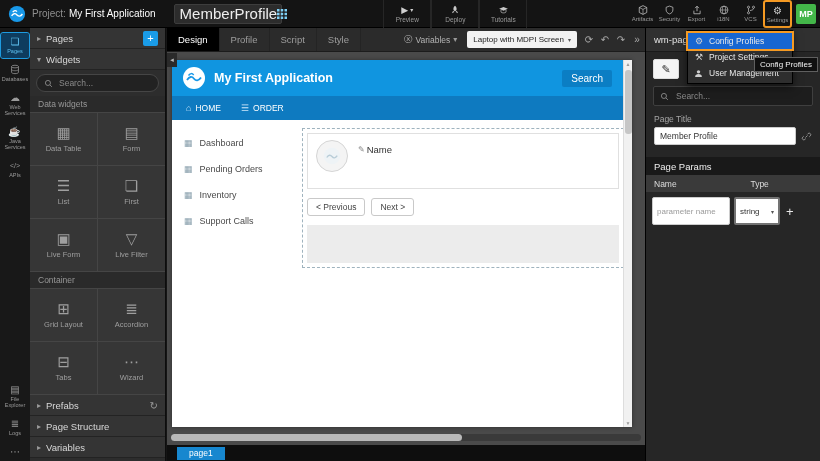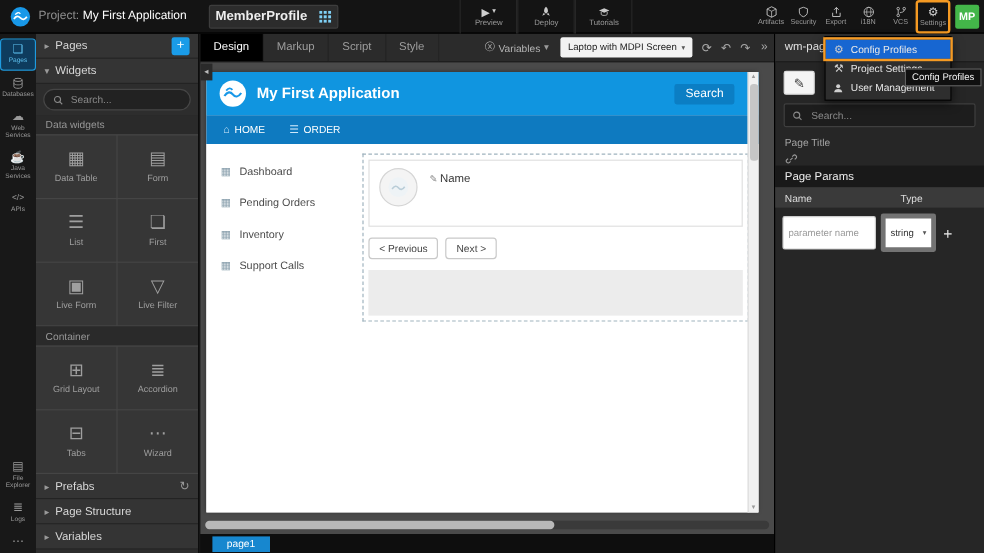--- a/index.html
+++ b/index.html
@@ -6,21 +6,21 @@
   *{box-sizing:border-box;font-family:"Liberation Sans",sans-serif;}
   .frame{position:relative;width:820px;height:461px;background:#151515;overflow:hidden;font-family:"Liberation Sans",sans-serif;}
 
   
   .topbar{position:absolute;left:0;top:0;right:0;height:28px;background:#141414;border-bottom:1px solid #000;display:flex;align-items:center;z-index:30;}
   .tb-left{display:flex;align-items:center;gap:6px;padding:0 8px;min-width:150px;}
   .proj{font-size:10px;white-space:nowrap;}
   .proj-label{color:#8f8f8f;}
   .proj-name{color:#fff;margin-left:3px;}
   .page-selector{display:flex;align-items:center;justify-content:space-between;width:108px;height:20px;background:#2c2c2c;border:1px solid #3d3d3d;border-radius:2px;padding:0 5px;margin-left:10px;cursor:pointer;}
-  .page-selector span.val{color:#eee;font-size:11px;font-weight:bold;}
+  .page-selector span.val{color:#eee;font-size:15px;}
   .sp{flex:1;}
   .tb-actions{display:flex;align-items:stretch;height:28px;}
   .tb-act{display:flex;flex-direction:column;align-items:center;justify-content:center;min-width:48px;border-left:1px solid #262626;border-right:1px solid #262626;color:#c9c9c9;cursor:pointer;}
   .tb-act .aicon{font-size:9px;line-height:10px;color:#cfcfcf;display:flex;align-items:center;gap:2px;}
   .tb-act .alabel{font-size:6.5px;color:#9a9a9a;margin-top:1px;}
   .tb-tools{display:flex;align-items:center;height:28px;margin-right:4px;}
   .tool{display:flex;flex-direction:column;align-items:center;justify-content:center;width:27px;height:26px;cursor:pointer;}
   .tool .ticon{font-size:10px;line-height:11px;color:#cfcfcf;}
   .tool .tlabel{font-size:6px;color:#9a9a9a;margin-top:1px;white-space:nowrap;}
   .tool.settings{outline:2px solid #f59a23;outline-offset:-1px;border-radius:2px;}
@@ -94,28 +94,28 @@
   .right-panel{position:absolute;right:0;top:28px;width:175px;bottom:0;background:#262626;border-left:1px solid #000;z-index:10;}
   .rp-breadcrumb{height:24px;background:#303030;border-bottom:1px solid #1a1a1a;display:flex;align-items:center;padding:0 8px;color:#e2e2e2;font-size:9.5px;}
   .edit-btn{margin:7px 0 0 7px;width:26px;height:20px;background:#f5f5f5;border:1px solid #ddd;border-radius:2px;display:flex;align-items:center;justify-content:center;cursor:pointer;}
   .edit-btn .pencil{font-size:11px;color:#333;}
   .rp-search{margin:7px;height:20px;background:#1d1d1d;border:1px solid #3f3f3f;border-radius:2px;display:flex;align-items:center;gap:5px;padding:0 6px;}
   .rp-search input{flex:1;background:transparent;border:none;outline:none;color:#ccc;font-size:8.5px;width:60px;}
   .rp-search input::placeholder{color:#8a8a8a;}
   .rp-label{margin:8px 8px 3px;color:#a5a5a5;font-size:8.5px;}
   .rp-title-row{margin:0 8px;display:flex;align-items:center;gap:5px;}
   .rp-input{flex:1;height:18px;border:1px solid #ccc;border-radius:2px;font-size:8.5px;color:#333;padding:0 5px;min-width:0;}
-  .rp-section{margin-top:0;height:18px;background:#191919;color:#eee;font-size:9.5px;display:flex;align-items:center;padding:0 8px;}
+  .rp-section{margin-top:12px;height:18px;background:#191919;color:#eee;font-size:9.5px;display:flex;align-items:center;padding:0 8px;}
   .rp-thead{display:flex;align-items:center;height:17px;background:#3a3a3a;color:#ddd;font-size:8.5px;padding:0 8px;gap:4px;}
   .rp-thead .c1{flex:1.5;}
   .rp-thead .c2{flex:1;}
   .rp-trow{display:flex;align-items:center;gap:4px;padding:5px 6px;}
   .rp-trow input{width:78px;height:28px;border:1px solid #ccc;border-radius:2px;font-size:8px;padding:0 4px;color:#333;}
   .rp-trow input::placeholder{color:#9a9a9a;}
-  .rp-select{width:46px;height:17px;background:#fff;border:4px solid #737373;border-radius:2px;display:flex;align-items:center;justify-content:space-between;padding:12px 4px;font-size:8px;color:#333;cursor:pointer;}
+  .rp-select{width:46px;height:17px;background:#fff;border:2px solid #737373;border-radius:2px;display:flex;align-items:center;justify-content:space-between;padding:12px 4px;font-size:8px;color:#333;cursor:pointer;}
   .plus{background:transparent;border:none;color:#e8e8e8;font-size:13px;line-height:13px;cursor:pointer;padding:0 2px;}
 
   
   .settings-menu{position:absolute;top:30px;right:27px;width:106px;background:#2e2e2e;border:1px solid #000;box-shadow:0 3px 8px rgba(0,0,0,.55);z-index:40;padding:2px 0;}
   .menu-item{display:flex;align-items:center;gap:5px;padding:3px 6px;font-size:8.5px;color:#e8e8e8;cursor:pointer;white-space:nowrap;}
   .menu-item .micon-g{font-size:9px;color:#cfcfcf;width:10px;text-align:center;}
   .menu-item.active{background:#1766d1;}
   .annotated{outline:2px solid #f59a23;outline-offset:0;}
   .tooltip{position:absolute;top:57px;right:2px;z-index:41;background:#101010;border:1px solid #5f5f5f;color:#f2f2f2;font-size:8px;padding:2px 5px;white-space:nowrap;}
   svg{display:block;}
@@ -356,21 +356,21 @@
     </div>
     <div class="lp-head">
       <span class="caret">▸</span>
       <span>Variables</span>
     </div>
   </aside>
 
   <section class="canvas-col">
     <div class="tabbar">
       <div class="ctab active">Design</div>
-      <div class="ctab">Markup</div>
+      <div class="ctab">Profile</div>
       <div class="ctab">Script</div>
       <div class="ctab">Style</div>
       <span class="sp"></span>
       <div class="vars-ctl">
         <span>ⓧ</span>
         <span>Variables</span>
         <span class="caret">▾</span>
       </div>
       <div class="device-dd">
         <span>Laptop with MDPI Screen</span>
@@ -477,20 +477,21 @@
       <span>
         <svg width="9" height="9" viewBox="0 0 16 16">
             <circle cx="7" cy="7" r="4.5" fill="none" stroke="#8a8a8a" stroke-width="1.6"></circle>
             <line x1="10.5" y1="10.5" x2="14" y2="14" stroke="#8a8a8a" stroke-width="1.6"></line>
           </svg>
       </span>
       <input placeholder="Search..." style="">
     </div>
     <div class="rp-label">Page Title</div>
     <div class="rp-title-row">
+      <input class="rp-input" value="Member Profile" style="">
       <span>
         <svg width="11" height="11" viewBox="0 0 16 16">
             <path d="M6.5 9.5l3-3" stroke="#999" stroke-width="1.3"></path>
             <path d="M7 11l-1.2 1.2a2.3 2.3 0 01-3.3-3.3L4 7.5M9 5l1.2-1.2a2.3 2.3 0 013.3 3.3L12 8.5" stroke="#999" stroke-width="1.3" fill="none"></path>
           </svg>
       </span>
     </div>
     <div class="rp-section">Page Params</div>
     <div class="rp-thead">
       <span class="c1">Name</span>

